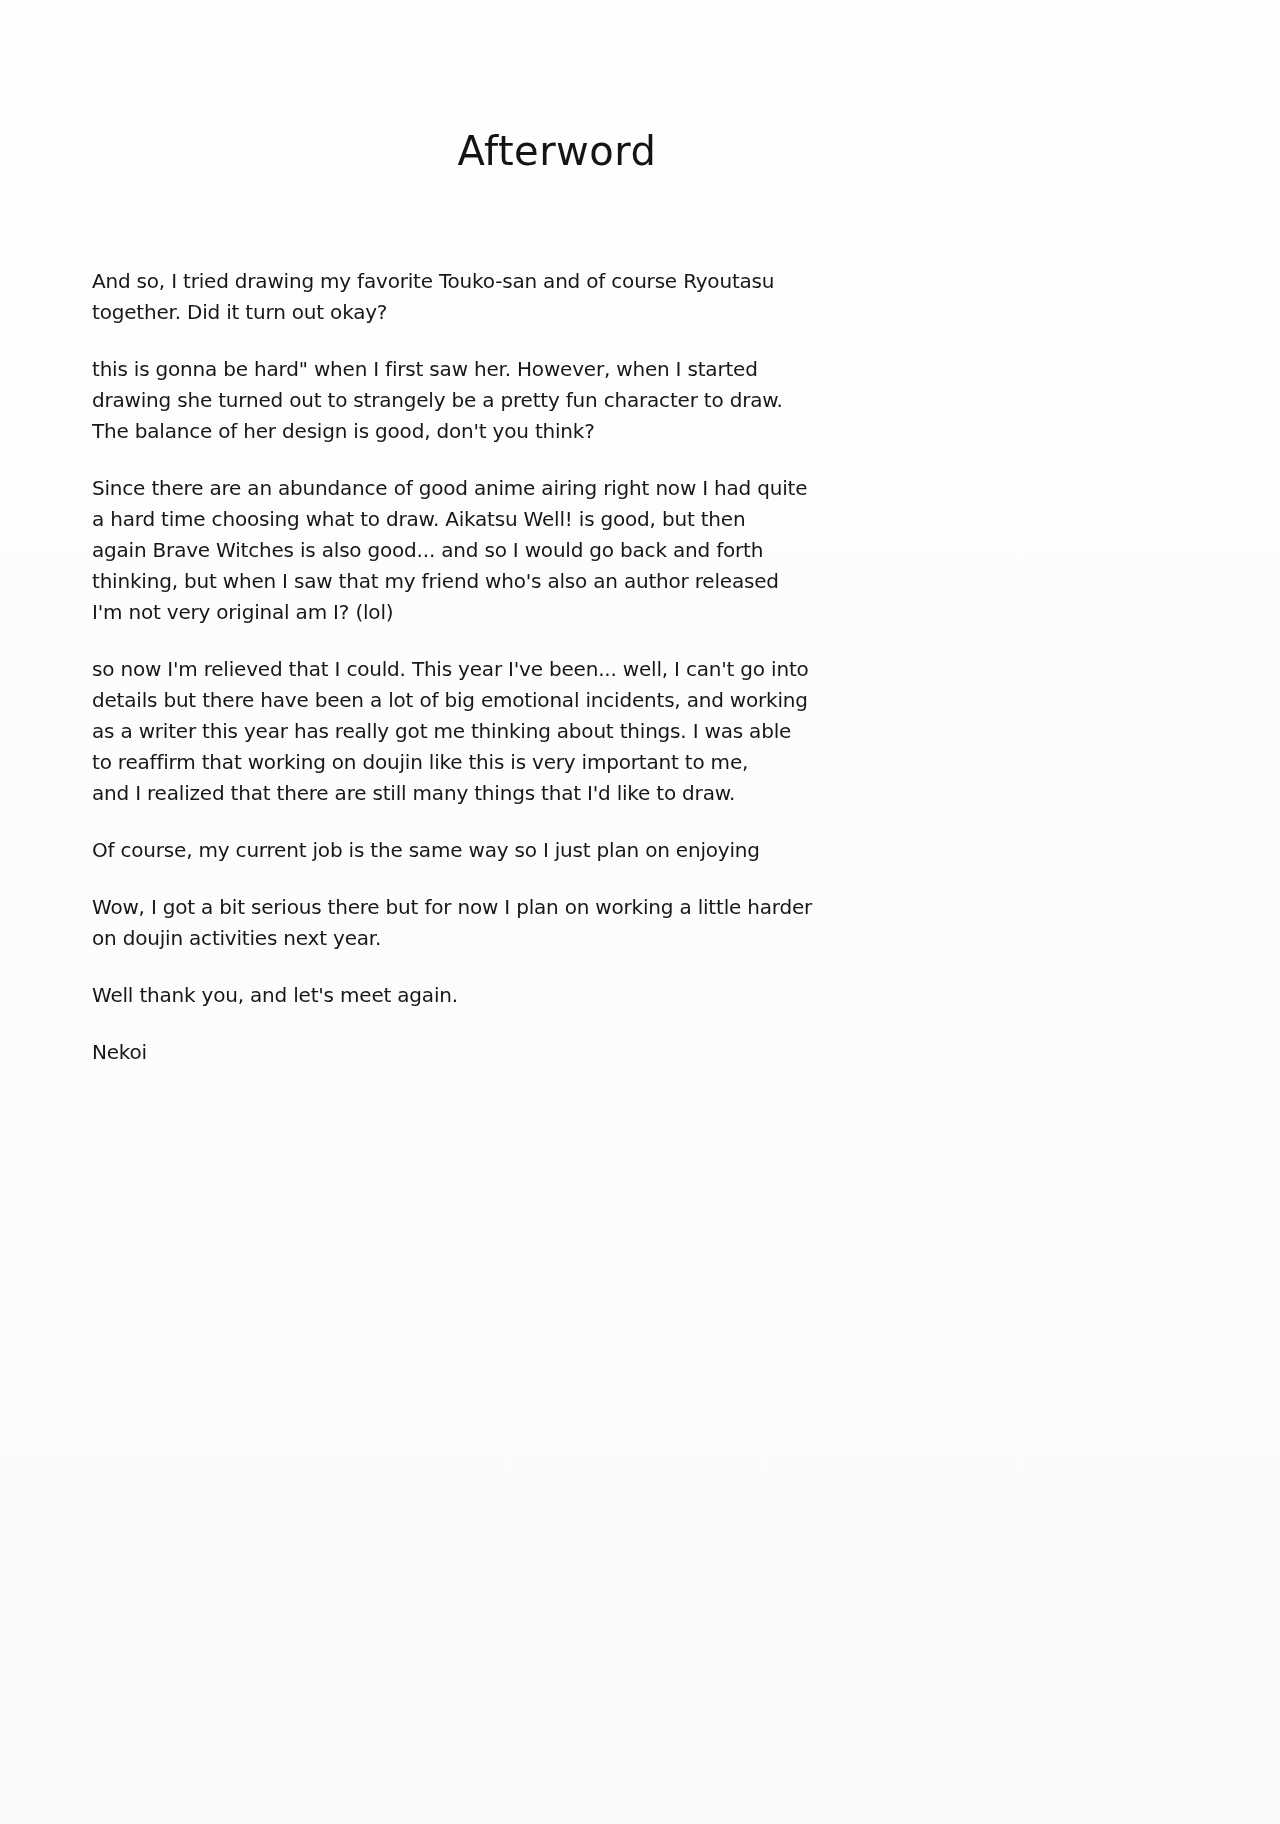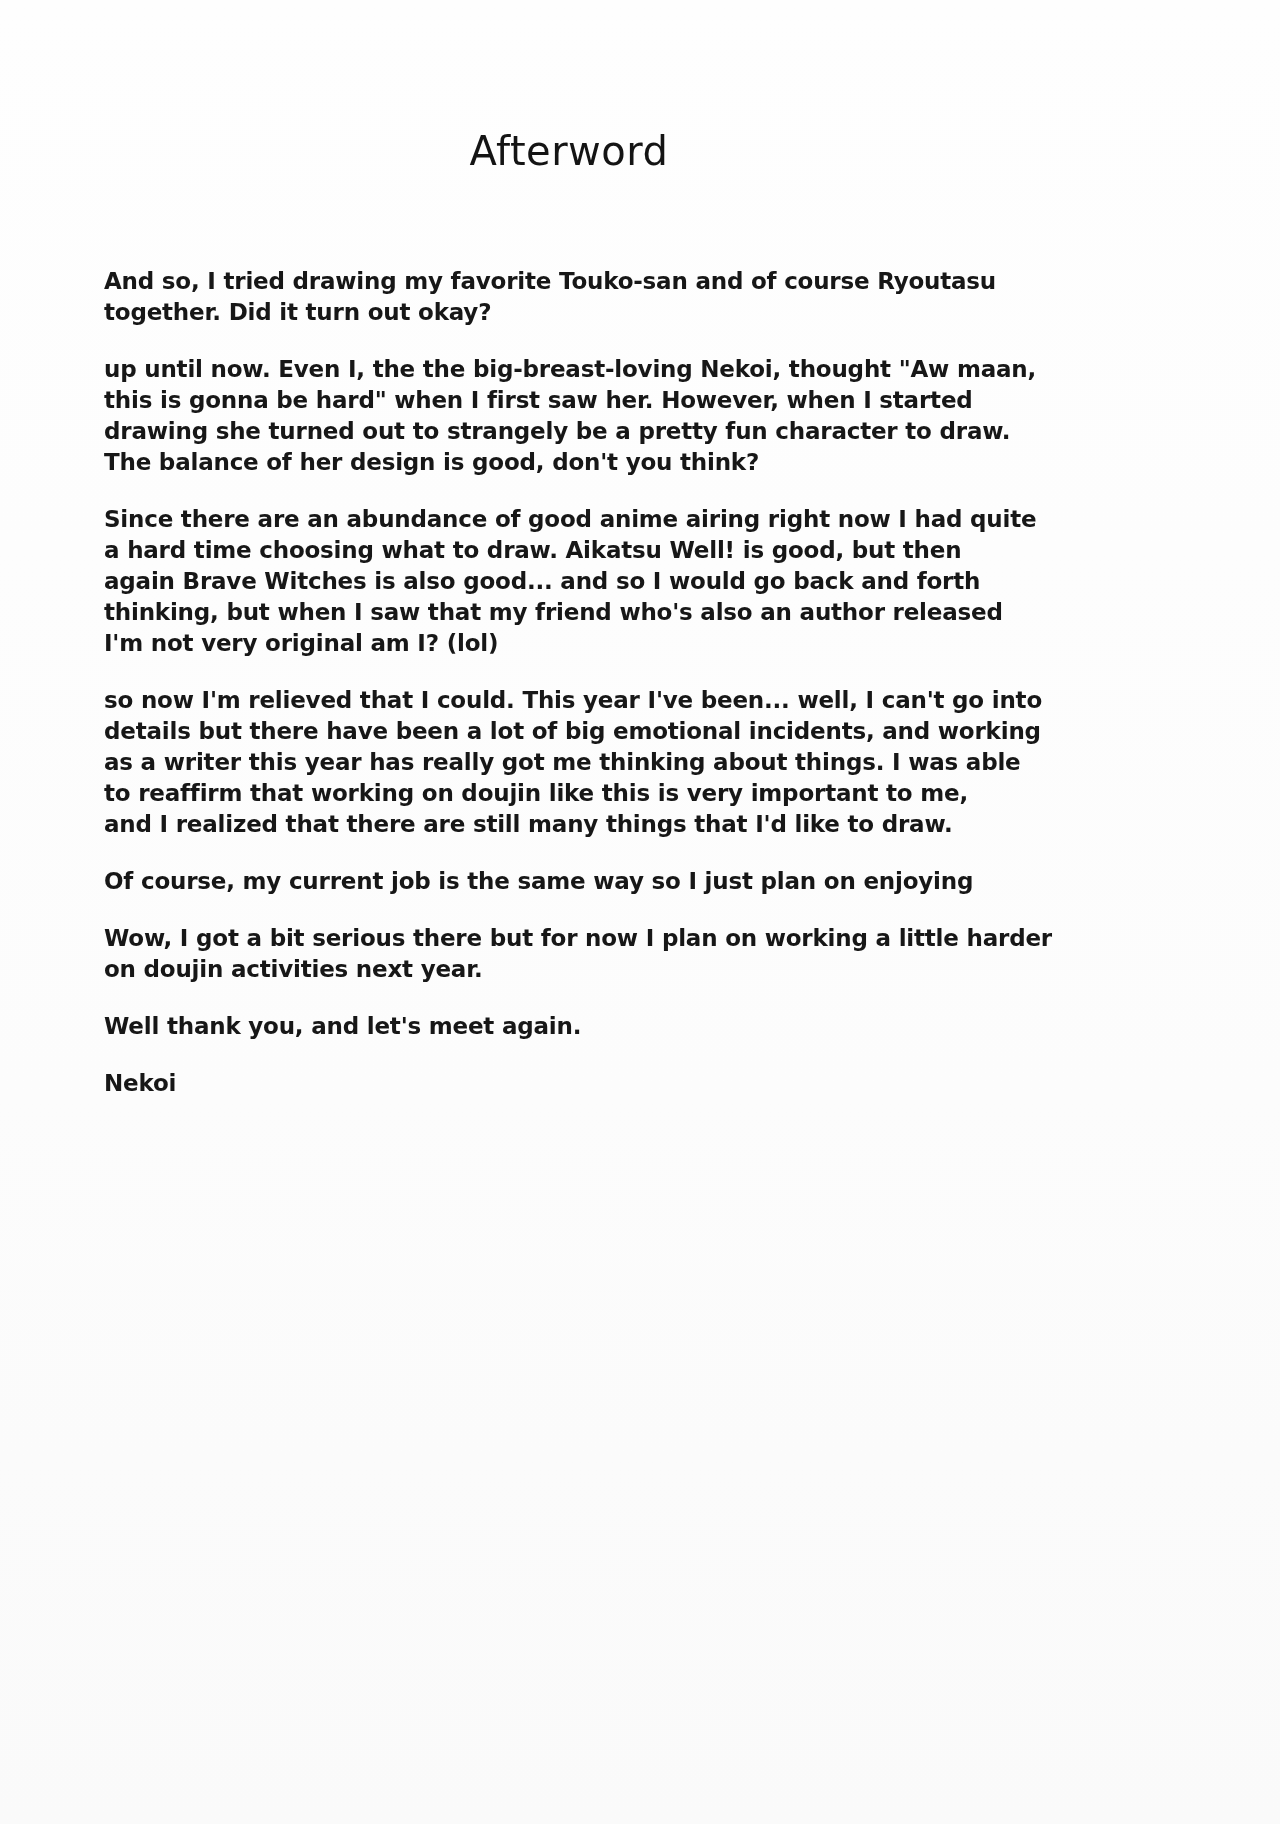--- a/index.html
+++ b/index.html
@@ -19,60 +19,59 @@
     position: absolute;
     top: 0;
     left: 0;
     width: 1280px;
     height: 1824px;
     background: linear-gradient(180deg, #fefefe 0%, #fcfcfc 60%, #fafafa 100%);
   }
   .text-column {
     position: absolute;
     top: 128px;
-    left: 104px;
+    left: 92px;
     width: 940px;
   }
   h1.page-title {
     width: 930px;
     margin: 0 0 92px 0;
     text-align: center;
     font-size: 40px;
     font-weight: normal;
     letter-spacing: 0.5px;
     color: #141414;
   }
   .body-text {
     display: block;
   }
   .para {
     margin: 0 0 26px 0;
-    font-size: 23px;
+    font-size: 20px;
     line-height: 31px;
     letter-spacing: -0.2px;
-    font-weight: bold;
+    font-weight: normal;
   }
   .line {
     display: block;
     white-space: nowrap;
   }
 </style>
 </head>
 <body>
 
 <div class="page">
   <div class="text-column">
     <h1 class="page-title">Afterword</h1>
     <section class="body-text" id="paragraphs">
         <p class="para">
           <span class="line">And so, I tried drawing my favorite Touko-san and of course Ryoutasu</span>
           <span class="line">together. Did it turn out okay?</span>
         </p>
         <p class="para">
-          <span class="line">up until now. Even I, the the big-breast-loving Nekoi, thought "Aw maan,</span>
           <span class="line">this is gonna be hard" when I first saw her. However, when I started</span>
           <span class="line">drawing she turned out to strangely be a pretty fun character to draw.</span>
           <span class="line">The balance of her design is good, don't you think?</span>
         </p>
         <p class="para">
           <span class="line">Since there are an abundance of good anime airing right now I had quite</span>
           <span class="line">a hard time choosing what to draw. Aikatsu Well! is good, but then</span>
           <span class="line">again Brave Witches is also good... and so I would go back and forth</span>
           <span class="line">thinking, but when I saw that my friend who's also an author released</span>
           <span class="line">I'm not very original am I? (lol)</span>

